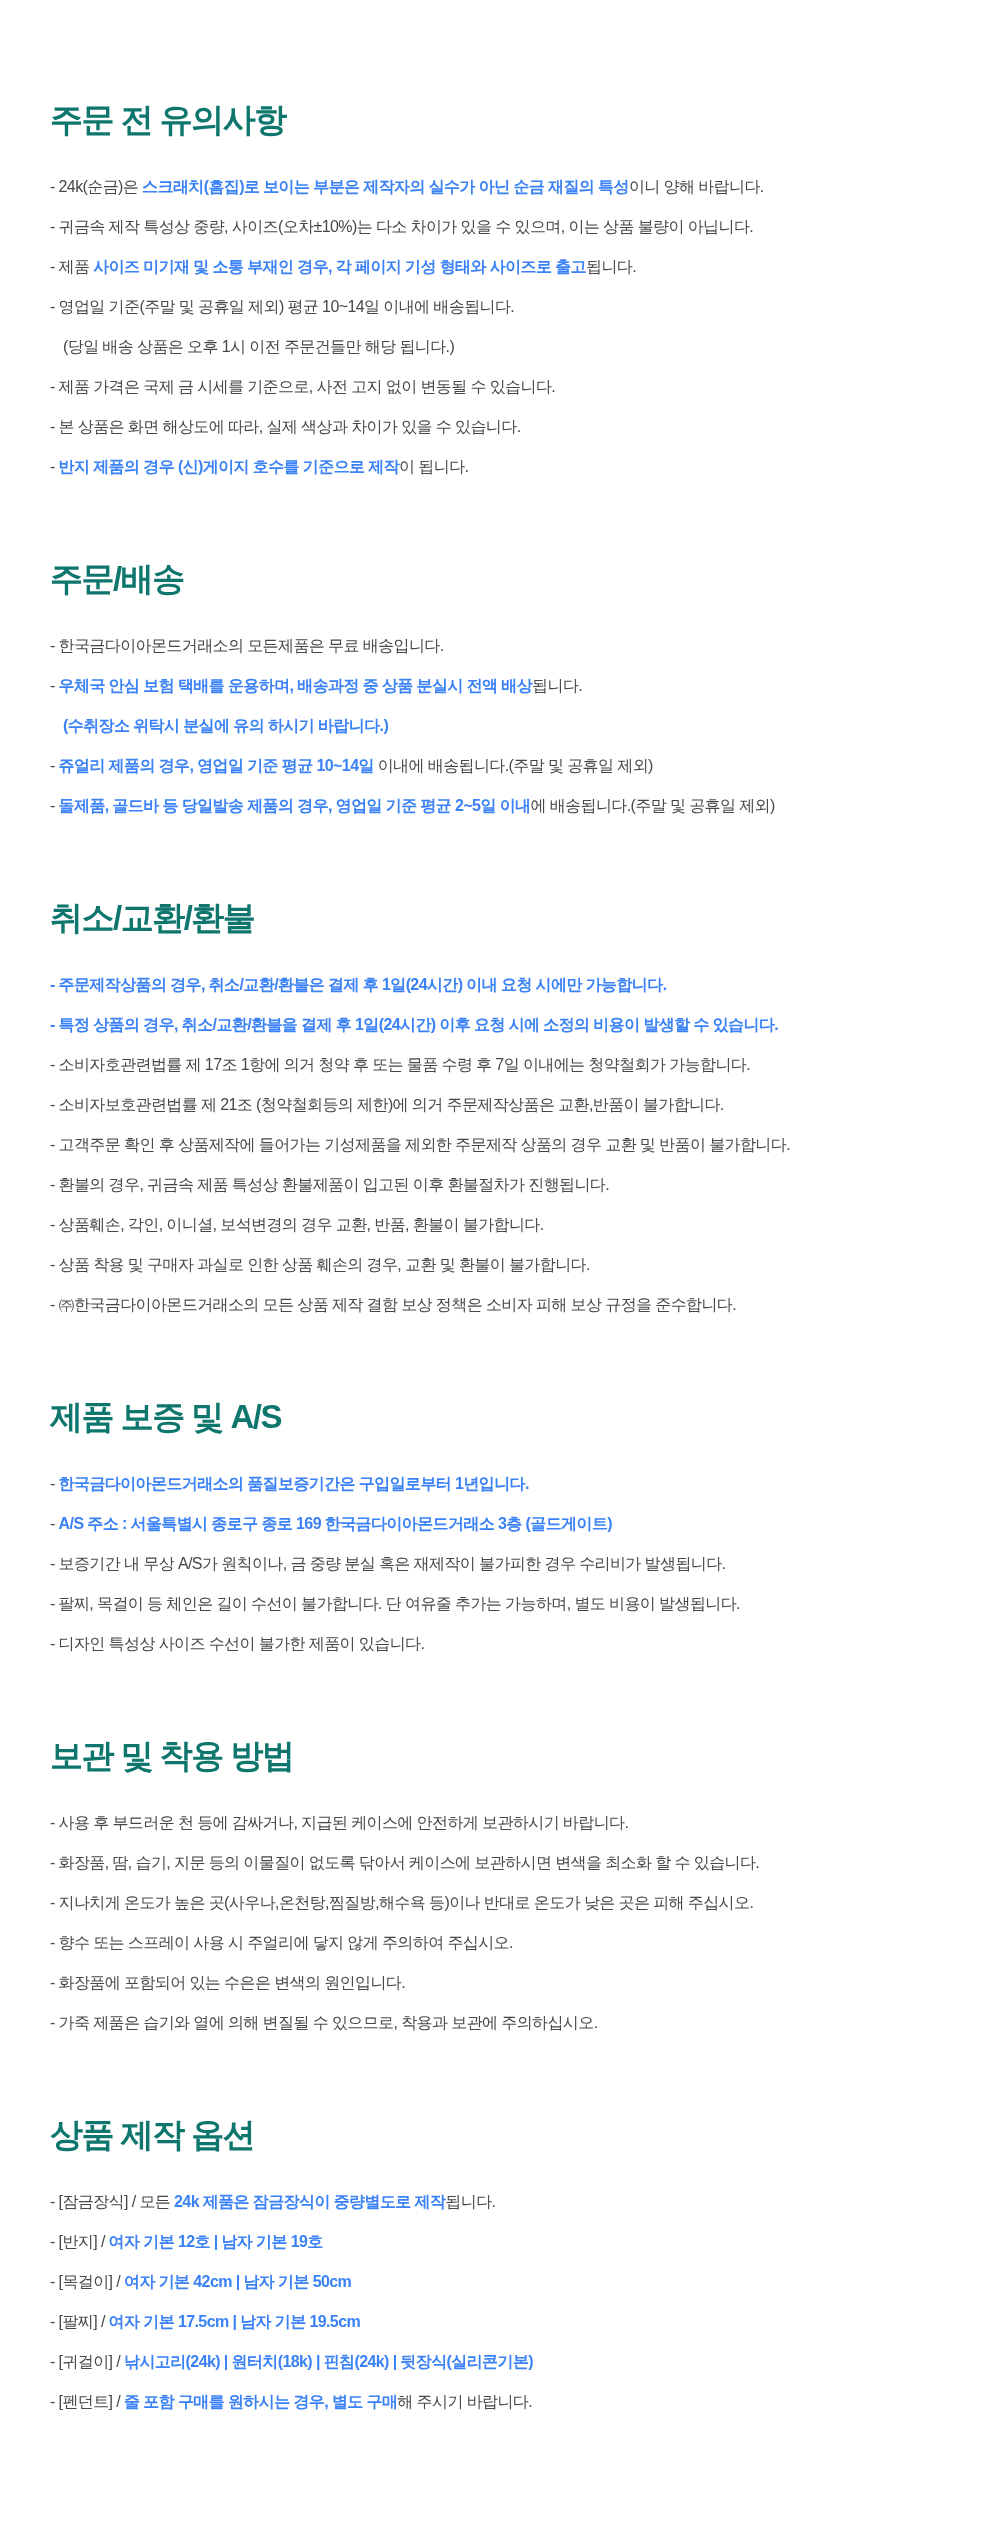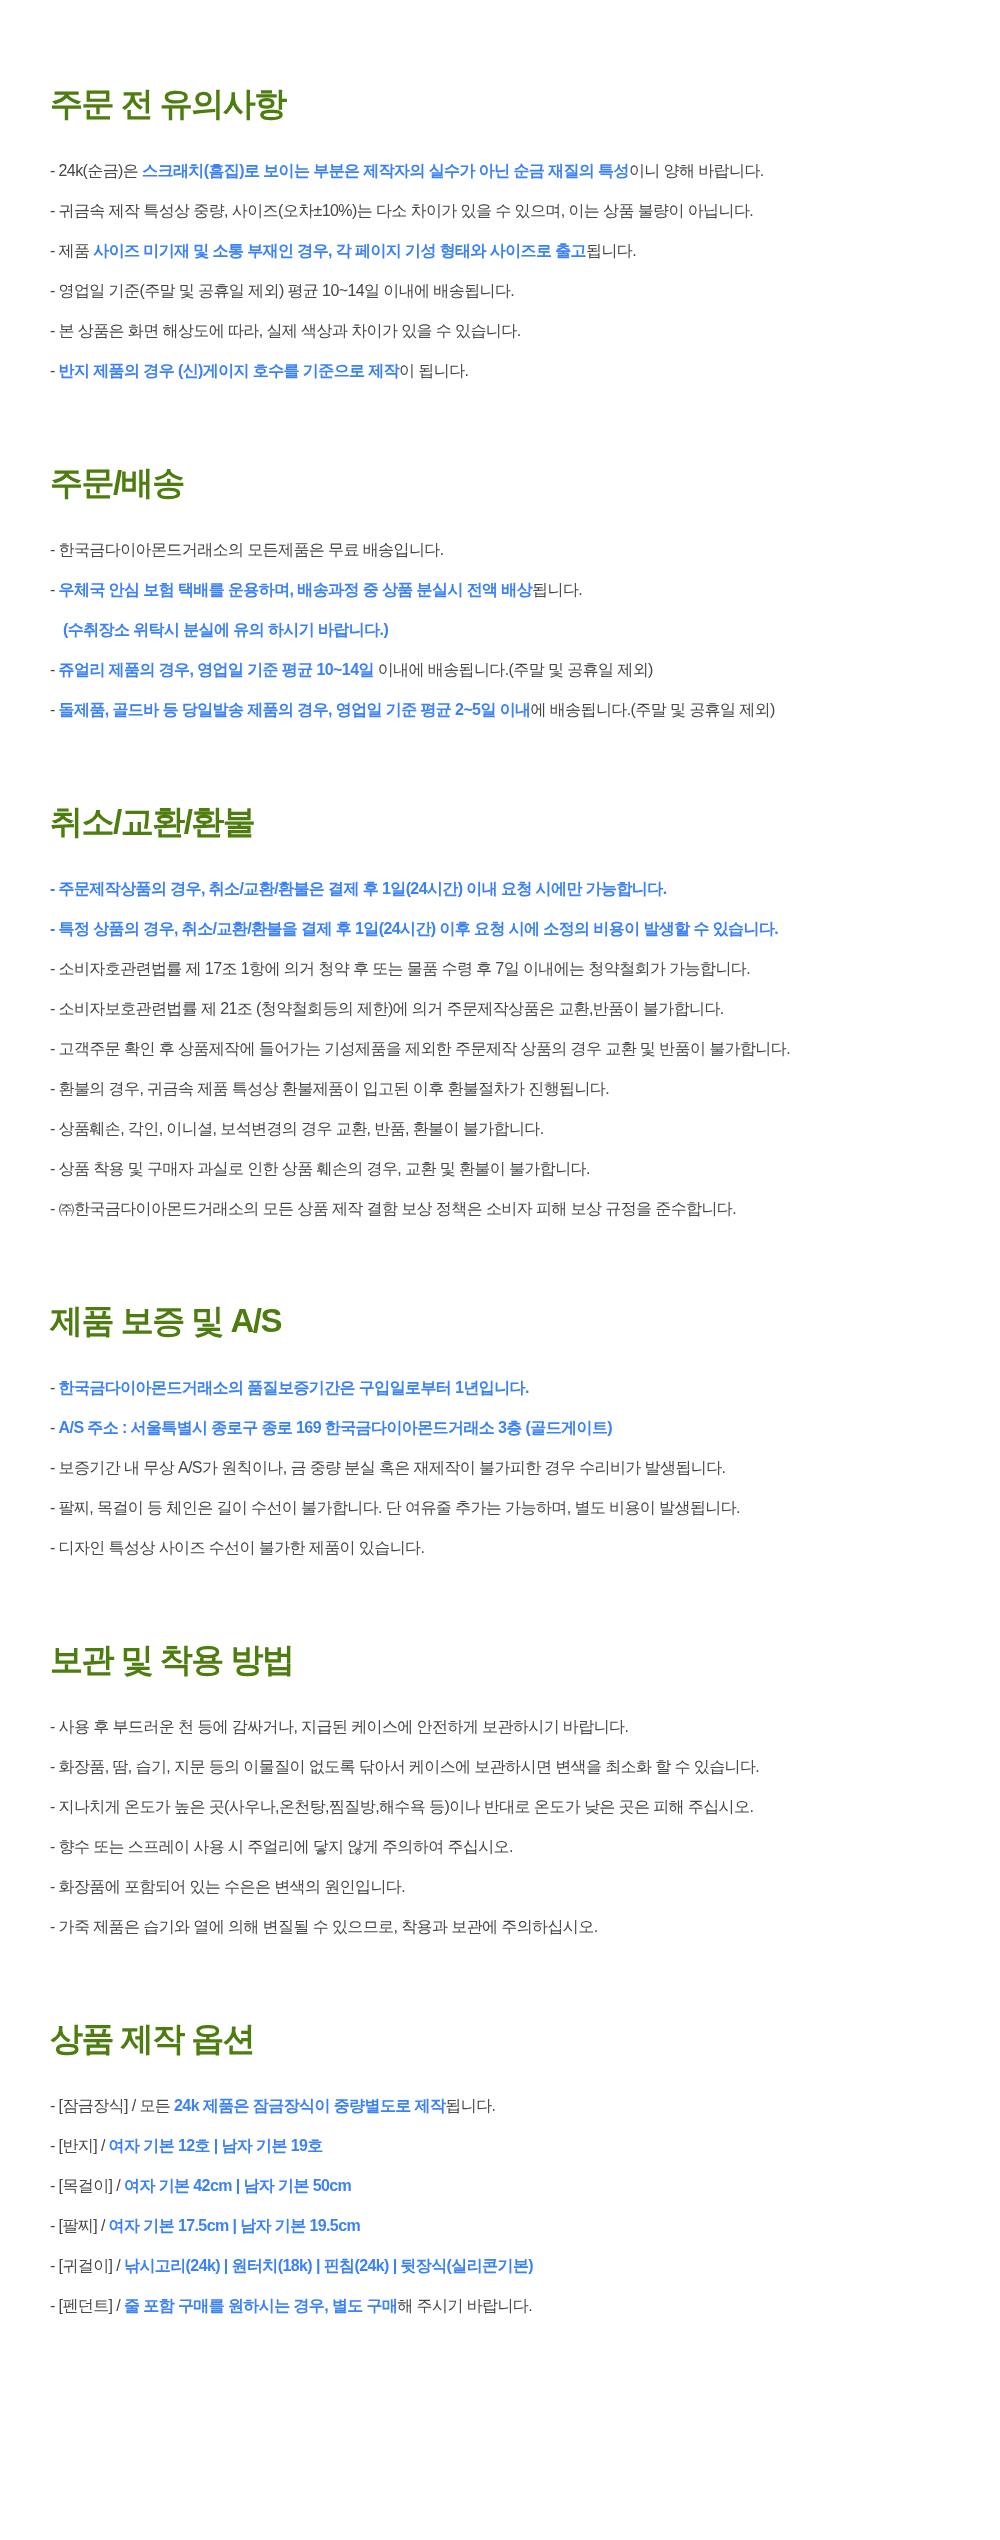--- a/index.html
+++ b/index.html
@@ -17,26 +17,26 @@
     overflow: hidden;
     font-family: "Liberation Sans", "DejaVu Sans", sans-serif;
   }
   .notice-section {
     margin-bottom: 86px;
   }
   .notice-section:last-child {
     margin-bottom: 0;
   }
   .section-title {
-    margin: 0 0 40px 0;
+    margin: 16px 0 40px 0;
     font-size: 33px;
     line-height: 36px;
     font-weight: 800;
     letter-spacing: -1.5px;
-    color: #4d7c0f;
+    color: #0f766e;
     white-space: nowrap;
   }
   .notice-line {
     margin: 0 0 23px 0;
     font-size: 16px;
     line-height: 17px;
     letter-spacing: -0.6px;
     color: #474747;
     white-space: nowrap;
   }
@@ -58,20 +58,22 @@
 <body>
 
 <div class="page">
   <div id="sections-root">
       <section class="notice-section">
         <h2 class="section-title">주문 전 유의사항</h2>
         <p class="notice-line"><span class="seg-r">- 24k(순금)은 </span><span class="seg-b">스크래치(흠집)로 보이는 부분은 제작자의 실수가 아닌 순금 재질의 특성</span><span class="seg-r">이니 양해 바랍니다.</span></p>
         <p class="notice-line"><span class="seg-r">- 귀금속 제작 특성상 중량, 사이즈(오차±10%)는 다소 차이가 있을 수 있으며, 이는 상품 불량이 아닙니다.</span></p>
         <p class="notice-line"><span class="seg-r">- 제품 </span><span class="seg-b">사이즈 미기재 및 소통 부재인 경우, 각 페이지 기성 형태와 사이즈로 출고</span><span class="seg-r">됩니다.</span></p>
         <p class="notice-line"><span class="seg-r">- 영업일 기준(주말 및 공휴일 제외) 평균 10~14일 이내에 배송됩니다.</span></p>
+        <p class="notice-line indent"><span class="seg-r">(당일 배송 상품은 오후 1시 이전 주문건들만 해당 됩니다.)</span></p>
+        <p class="notice-line"><span class="seg-r">- 제품 가격은 국제 금 시세를 기준으로, 사전 고지 없이 변동될 수 있습니다.</span></p>
         <p class="notice-line"><span class="seg-r">- 본 상품은 화면 해상도에 따라, 실제 색상과 차이가 있을 수 있습니다.</span></p>
         <p class="notice-line"><span class="seg-r">- </span><span class="seg-b">반지 제품의 경우 (신)게이지 호수를 기준으로 제작</span><span class="seg-r">이 됩니다.</span></p>
       </section>
       <section class="notice-section">
         <h2 class="section-title">주문/배송</h2>
         <p class="notice-line"><span class="seg-r">- 한국금다이아몬드거래소의 모든제품은 무료 배송입니다.</span></p>
         <p class="notice-line"><span class="seg-r">- </span><span class="seg-b">우체국 안심 보험 택배를 운용하며, 배송과정 중 상품 분실시 전액 배상</span><span class="seg-r">됩니다.</span></p>
         <p class="notice-line indent"><span class="seg-b">(수취장소 위탁시 분실에 유의 하시기 바랍니다.)</span></p>
         <p class="notice-line"><span class="seg-r">- </span><span class="seg-b">쥬얼리 제품의 경우, 영업일 기준 평균 10~14일</span><span class="seg-r"> 이내에 배송됩니다.(주말 및 공휴일 제외)</span></p>
         <p class="notice-line"><span class="seg-r">- </span><span class="seg-b">돌제품, 골드바 등 당일발송 제품의 경우, 영업일 기준 평균 2~5일 이내</span><span class="seg-r">에 배송됩니다.(주말 및 공휴일 제외)</span></p>

